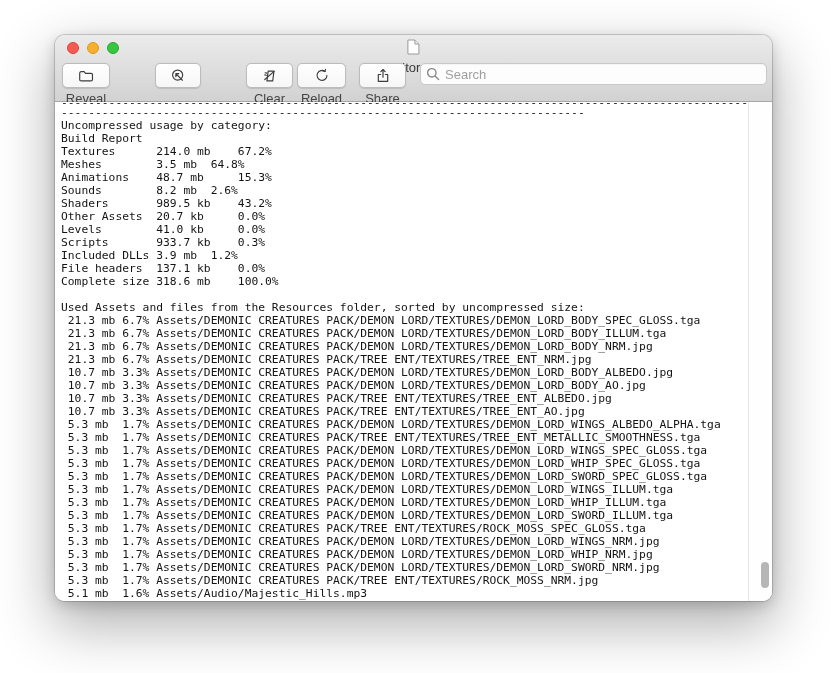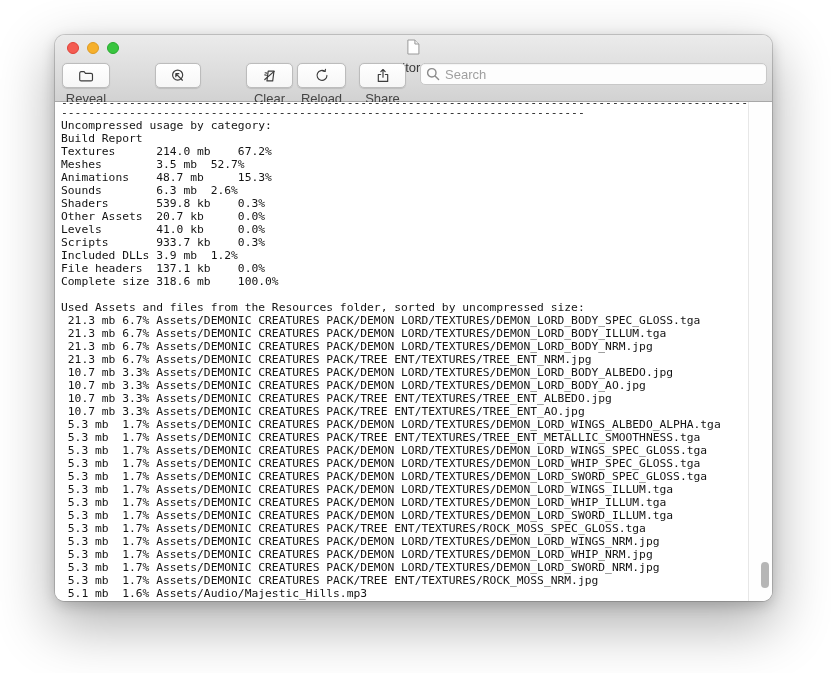--- a/index.html
+++ b/index.html
@@ -162,24 +162,24 @@
     <div class="content">
       <div class="log-pane">
         <div class="clipped-row">
           <div class="log-line">--------------------------------------------------------------------------------------------------------</div>
         </div>
         <div>
             <div class="log-line">-----------------------------------------------------------------------------</div>
             <div class="log-line">Uncompressed usage by category:</div>
             <div class="log-line">Build Report</div>
             <div class="log-line">Textures      214.0 mb    67.2%</div>
-            <div class="log-line">Meshes        3.5 mb  52.7%</div>
+            <div class="log-line">Meshes        3.5 mb  64.8%</div>
             <div class="log-line">Animations    48.7 mb     15.3%</div>
-            <div class="log-line">Sounds        6.3 mb  2.6%</div>
-            <div class="log-line">Shaders       539.8 kb    0.3%</div>
+            <div class="log-line">Sounds        8.2 mb  2.6%</div>
+            <div class="log-line">Shaders       989.5 kb    43.2%</div>
             <div class="log-line">Other Assets  20.7 kb     0.0%</div>
             <div class="log-line">Levels        41.0 kb     0.0%</div>
             <div class="log-line">Scripts       933.7 kb    0.3%</div>
             <div class="log-line">Included DLLs 3.9 mb  1.2%</div>
             <div class="log-line">File headers  137.1 kb    0.0%</div>
             <div class="log-line">Complete size 318.6 mb    100.0%</div>
             <div class="log-line">&nbsp;</div>
             <div class="log-line">Used Assets and files from the Resources folder, sorted by uncompressed size:</div>
             <div class="log-line"> 21.3 mb 6.7% Assets/DEMONIC CREATURES PACK/DEMON LORD/TEXTURES/DEMON_LORD_BODY_SPEC_GLOSS.tga</div>
             <div class="log-line"> 21.3 mb 6.7% Assets/DEMONIC CREATURES PACK/DEMON LORD/TEXTURES/DEMON_LORD_BODY_ILLUM.tga</div>

